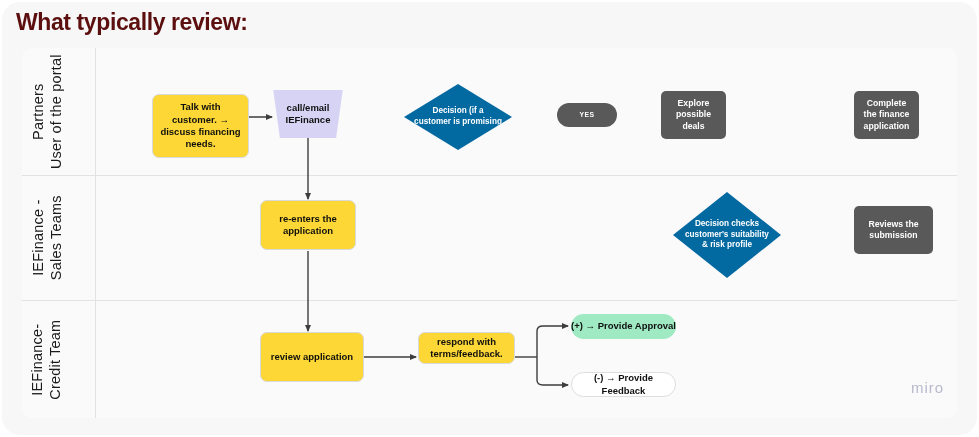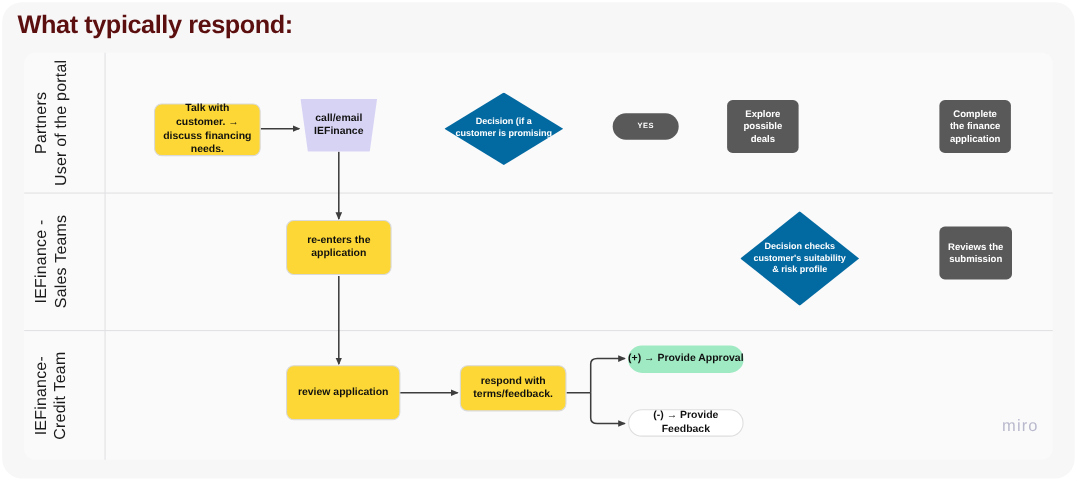--- a/index.html
+++ b/index.html
@@ -168,21 +168,21 @@
     letter-spacing: 1px;
   }
 </style>
 </head>
 <body>
 
 <div id="board">
 
   <div class="canvas"></div>
 
-  <div class="title">What typically respond:</div>
+  <div class="title">What typically review:</div>
 
   <div class="lane-frame"></div>
   <div class="lane-divider" style="top:175px;"></div>
   <div class="lane-divider" style="top:300px;"></div>
   <div class="lane-vline"></div>
 
   <div class="lane-label" style="top:48px; height:127px;">
     <div class="rot">
       <div>Partners</div>
       <div>User of the portal</div>
@@ -216,42 +216,42 @@
       <path d="M308,251 L308,331" marker-end="url(#ah)"></path>
 
       <path d="M356,357 L416,357" marker-end="url(#ah)"></path>
 
       <path d="M515,357 L537,357"></path>
       <path d="M537,357 L537,331 Q537,326 543,326 L568,326" marker-end="url(#ah)"></path>
       <path d="M537,357 L537,380 Q537,385 543,385 L568,385" marker-end="url(#ah)"></path>
     </g>
   </svg>
 
-  <div class="node n-yellow" style="left:140px; top:94px; width:97px; height:48px;">Talk with customer. → discuss financing needs.</div>
+  <div class="node n-yellow" style="left:152px; top:94px; width:97px; height:64px;">Talk with customer. → discuss financing needs.</div>
 
   <div class="node n-purple" style="left:271px; top:90px; width:74px; height:48px;">call/email IEFinance</div>
 
   <div class="node n-diamond" style="left:404px; top:84px; width:108px; height:66px;">Decision  (if a customer is promising</div>
 
   <div class="node n-pill-gray" style="left:557px; top:103px; width:60px; height:24px;">YES</div>
 
   <div class="node n-gray" style="left:661px; top:91px; width:65px; height:48px;">Explore possible deals</div>
 
 
   <div class="node n-gray" style="left:854px; top:91px; width:65px; height:48px;">Complete the finance application</div>
 
   <div class="node n-yellow" style="left:260px; top:200px; width:96px; height:50px;">re-enters the application</div>
 
   <div class="node n-diamond" style="left:673px; top:192px; width:108px; height:86px;">Decision checks customer's suitability &amp; risk profile</div>
 
-  <div class="node n-gray" style="left:854px; top:206px; width:66px; height:48px;">Reviews the submission</div>
+  <div class="node n-gray" style="left:854px; top:206px; width:79px; height:48px;">Reviews the submission</div>
 
   <div class="node n-yellow" style="left:260px; top:332px; width:104px; height:50px;">review application</div>
 
-  <div class="node n-yellow" style="left:418px; top:332px; width:97px; height:42px;text-align:center;">respond with terms/feedback.</div>
+  <div class="node n-yellow" style="left:418px; top:332px; width:97px; height:32px;text-align:center;">respond with terms/feedback.</div>
 
   <div class="node n-pill-green" style="left:571px; top:314px; width:105px; height:25px;">(+) → Provide Approval</div>
 
   <div class="node n-pill-white" style="left:571px; top:372px; width:105px; height:25px;">(-) → Provide Feedback</div>
 
   <div class="miro">miro</div>
 
 </div>
 
 </body></html>

